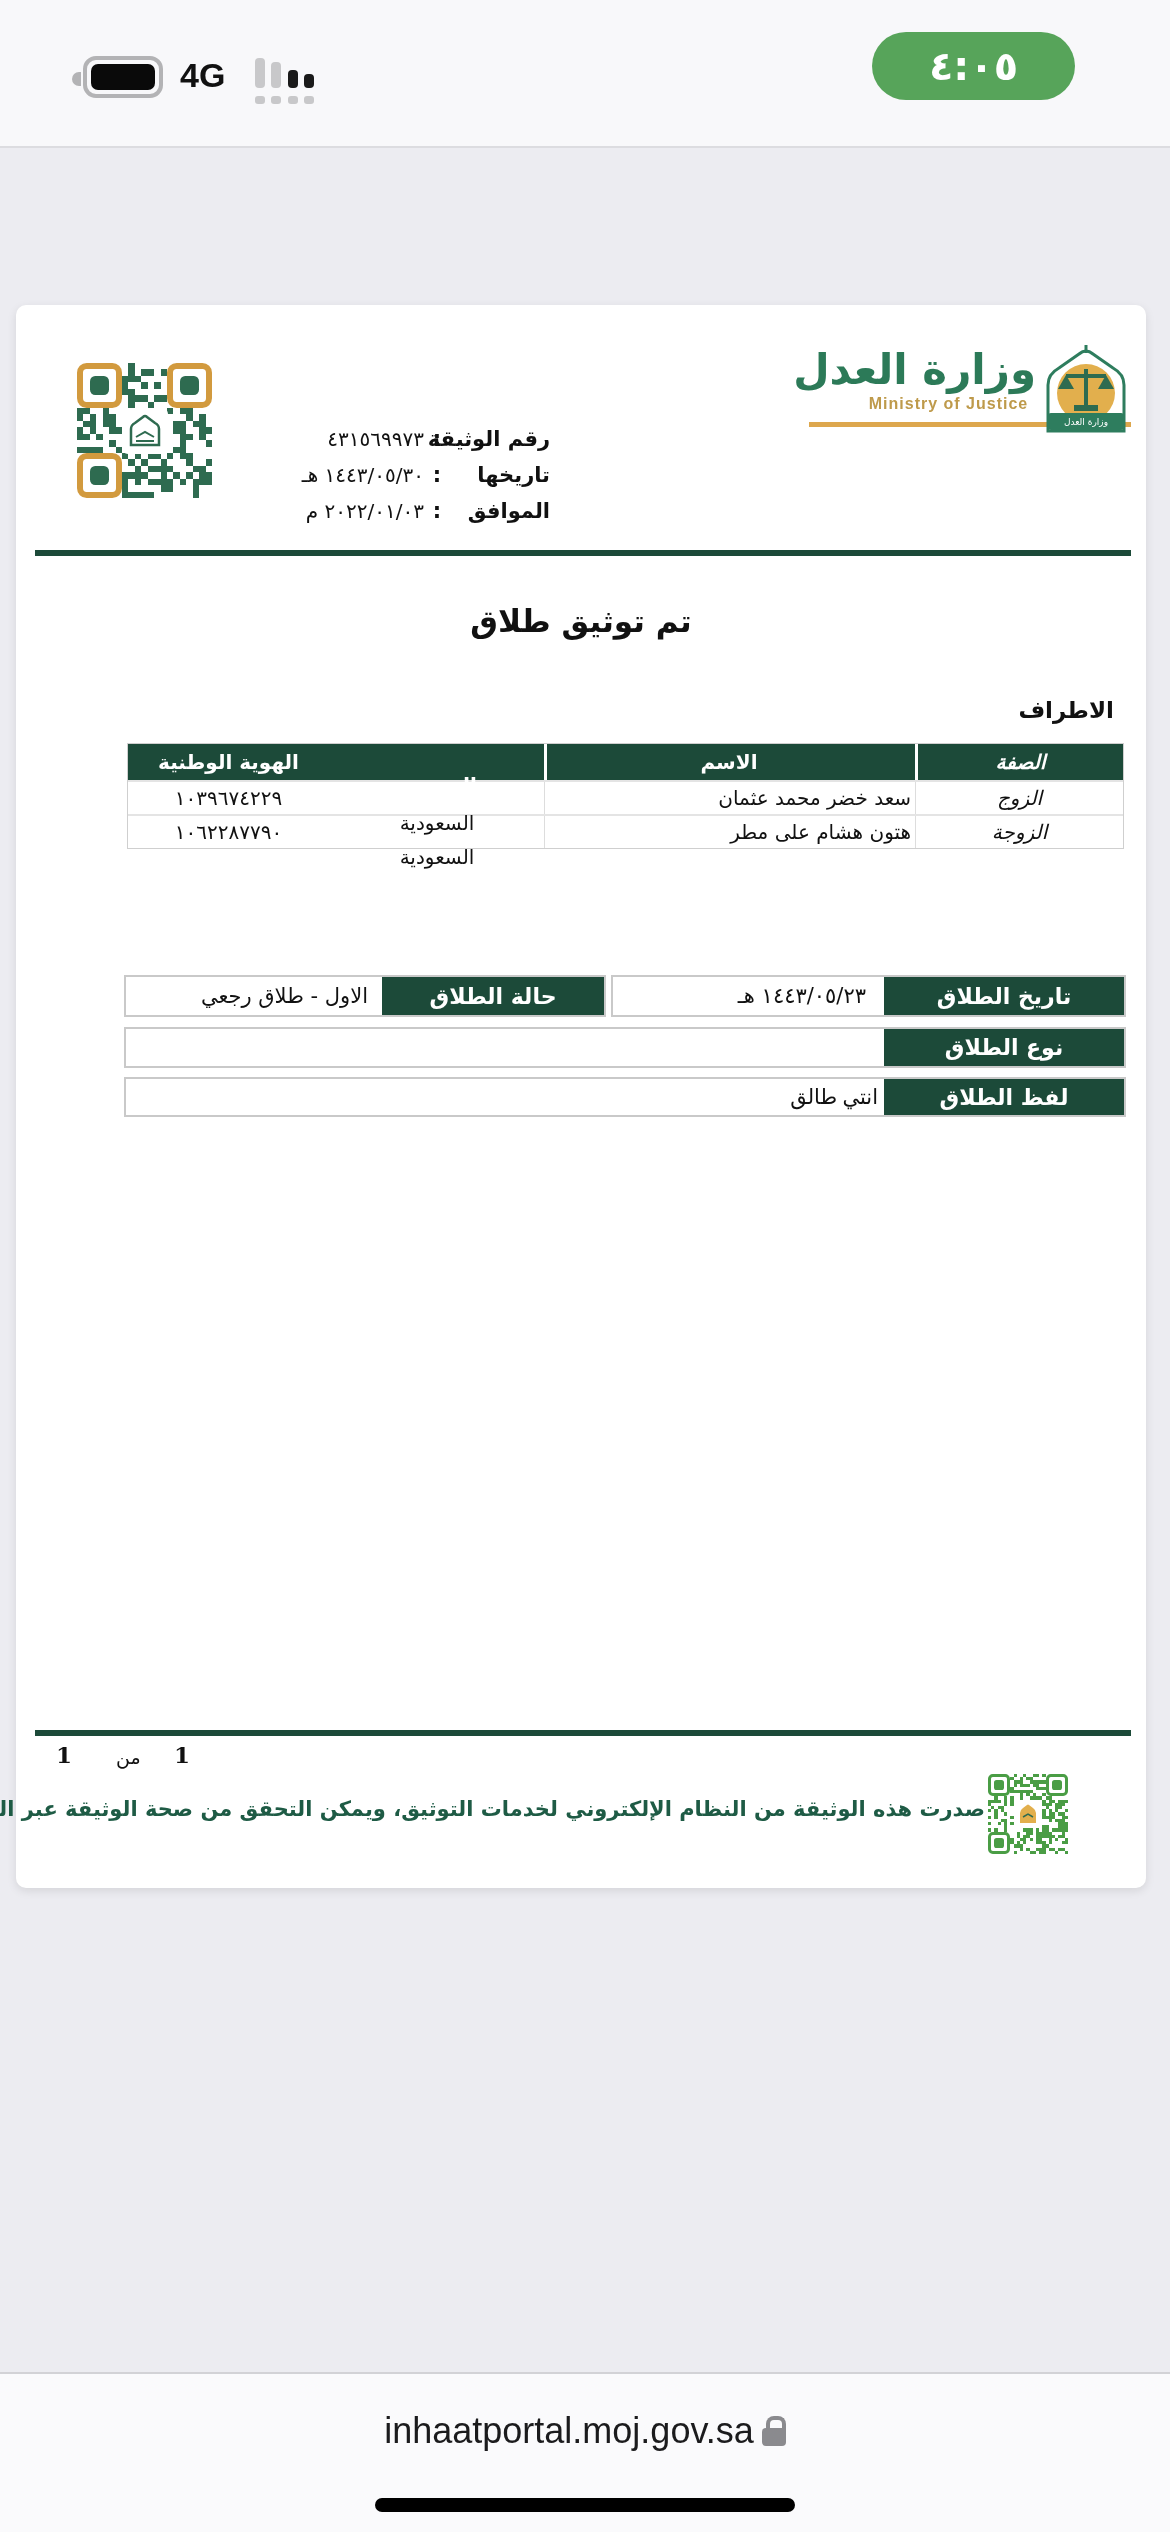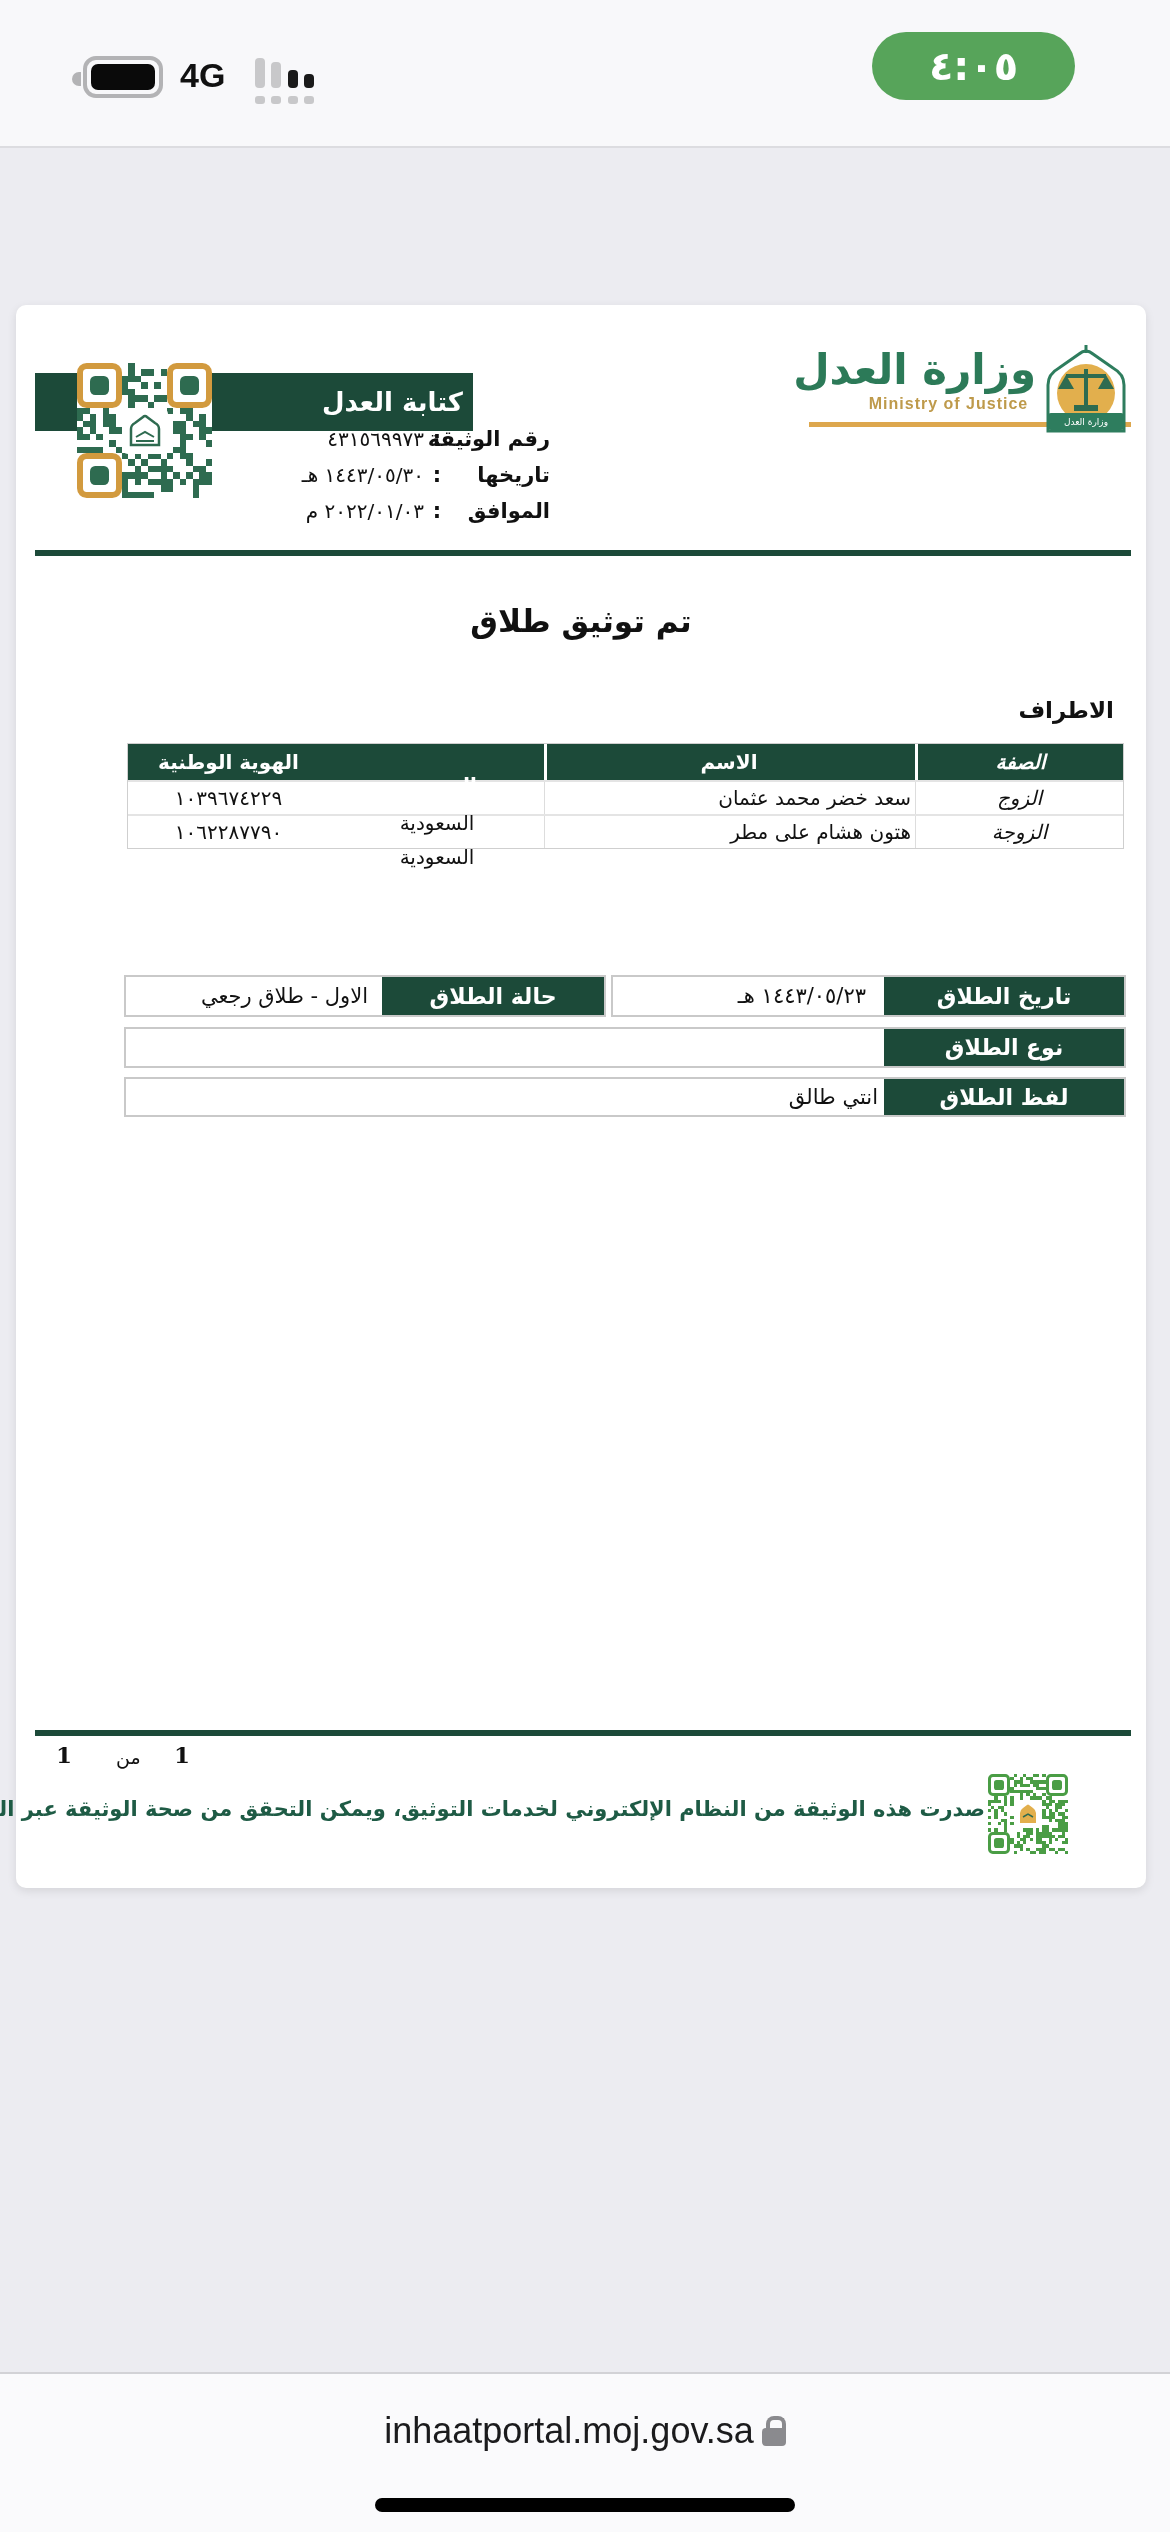--- a/index.html
+++ b/index.html
@@ -109,23 +109,20 @@
       <div class="dot" style="left:33px;"></div>
         <div class="dot" style="left:49px;"></div>
     </div>
     <div class="pill">
       <span>٤:٠٥</span>
     </div>
   </div>
 
   <div class="card">
 
-    <div class="banner-green">
-      <span>كتابة العدل</span>
-    </div>
     <div class="gold-line"></div>
 
     <div class="logo-text">
       <div class="logo-ar">وزارة العدل</div>
       <div class="logo-en">Ministry of Justice</div>
     </div>
     <div class="emblem">
       <svg width="96" height="92" viewBox="0 0 96 92">
         <path d="M10 88 L10 42 Q10 31 21 25 L41 11 Q48 5 55 11 L75 25 Q86 31 86 42 L86 88 Z" fill="#ffffff" stroke="#2E7D5E" stroke-width="3"></path>
         <line x1="48" y1="10" x2="48" y2="2" stroke="#2E7D5E" stroke-width="3"></line>
@@ -314,21 +311,21 @@
     </div>
     <div class="dpair" style="right:540px;top:670px;width:482px;height:42px;">
       <div class="dlabel" style="width:222px;">حالة الطلاق</div>
       <div class="dvalue" style="padding-right:14px;">الاول - طلاق رجعي</div>
     </div>
     <div class="dpair" style="right:20px;top:722px;width:1002px;height:41px;">
       <div class="dlabel" style="width:240px;">نوع الطلاق</div>
     </div>
     <div class="dpair" style="right:20px;top:772px;width:1002px;height:40px;">
       <div class="dlabel" style="width:240px;">لفظ الطلاق</div>
-      <div class="dvalue" style="padding-right:6px;">انتي طالق</div>
+      <div class="dvalue" style="padding-right:6px;font-family:Liberation Serif, serif;">انتي طالق</div>
     </div>
 
     <div class="fline"></div>
     <div class="pg" style="left:40px;top:1436px;">1</div>
     <div class="pg-of" style="left:100px;top:1441px;">من</div>
     <div class="pg" style="left:158px;top:1436px;">1</div>
 
     <div class="qr" style="left:972px;top:1469px;width:80px;height:80px;">
 
     <div class="cell" style="left: 25.6px; top: 0px; width: 3.2px; height: 3.2px; background: rgb(74, 157, 69);"></div>

